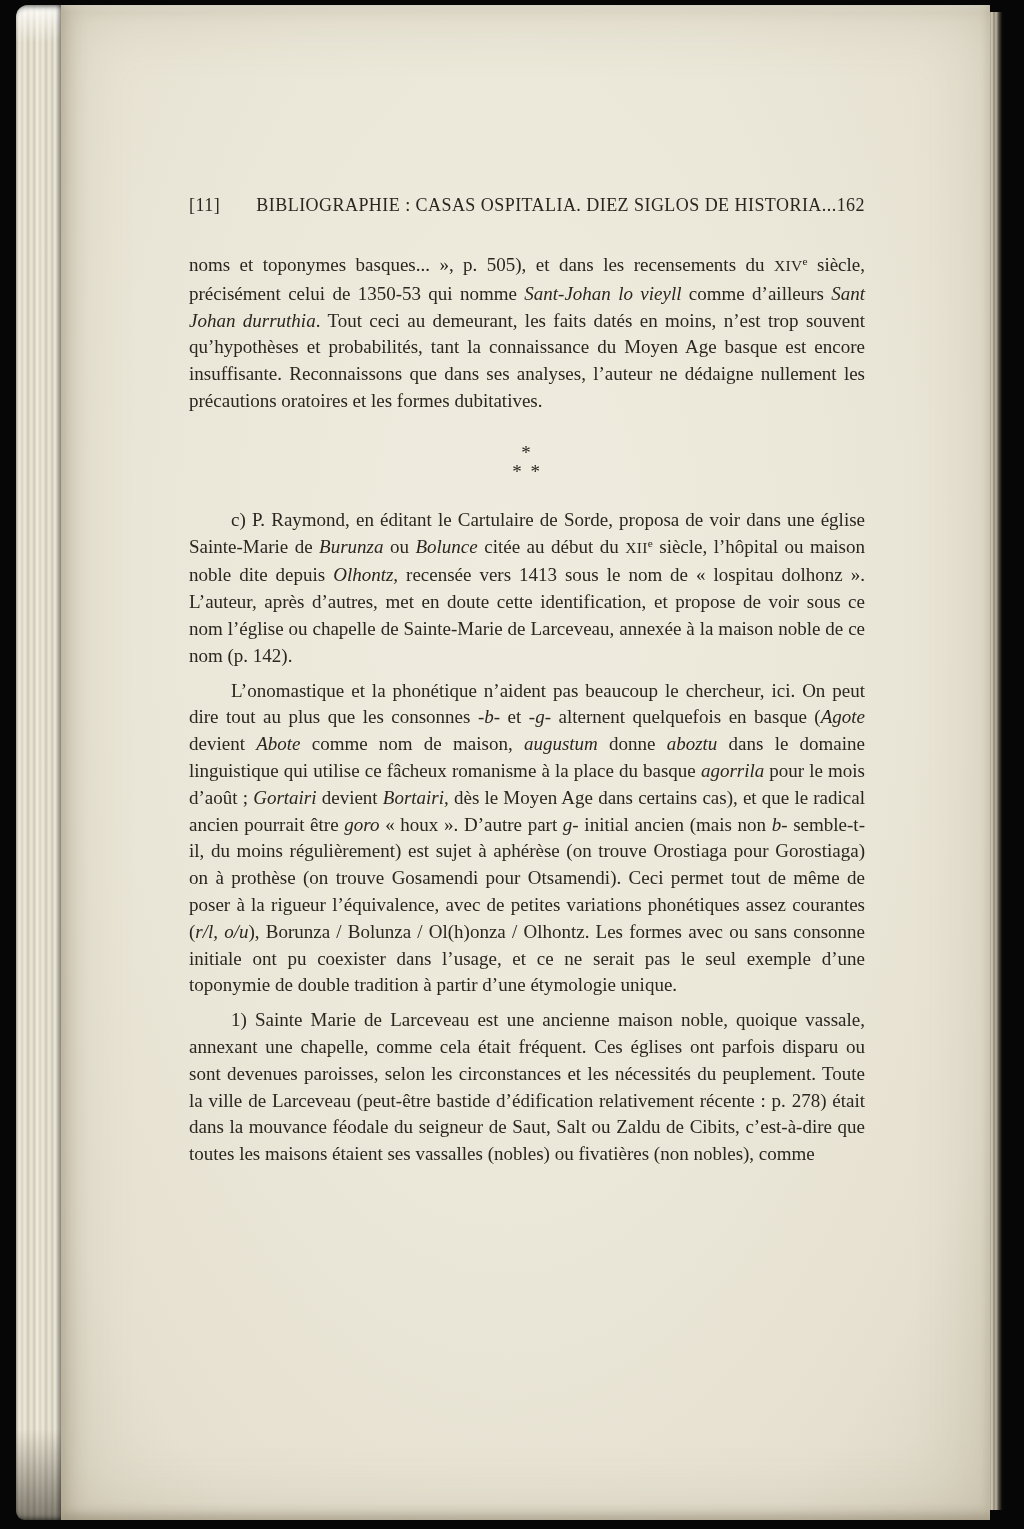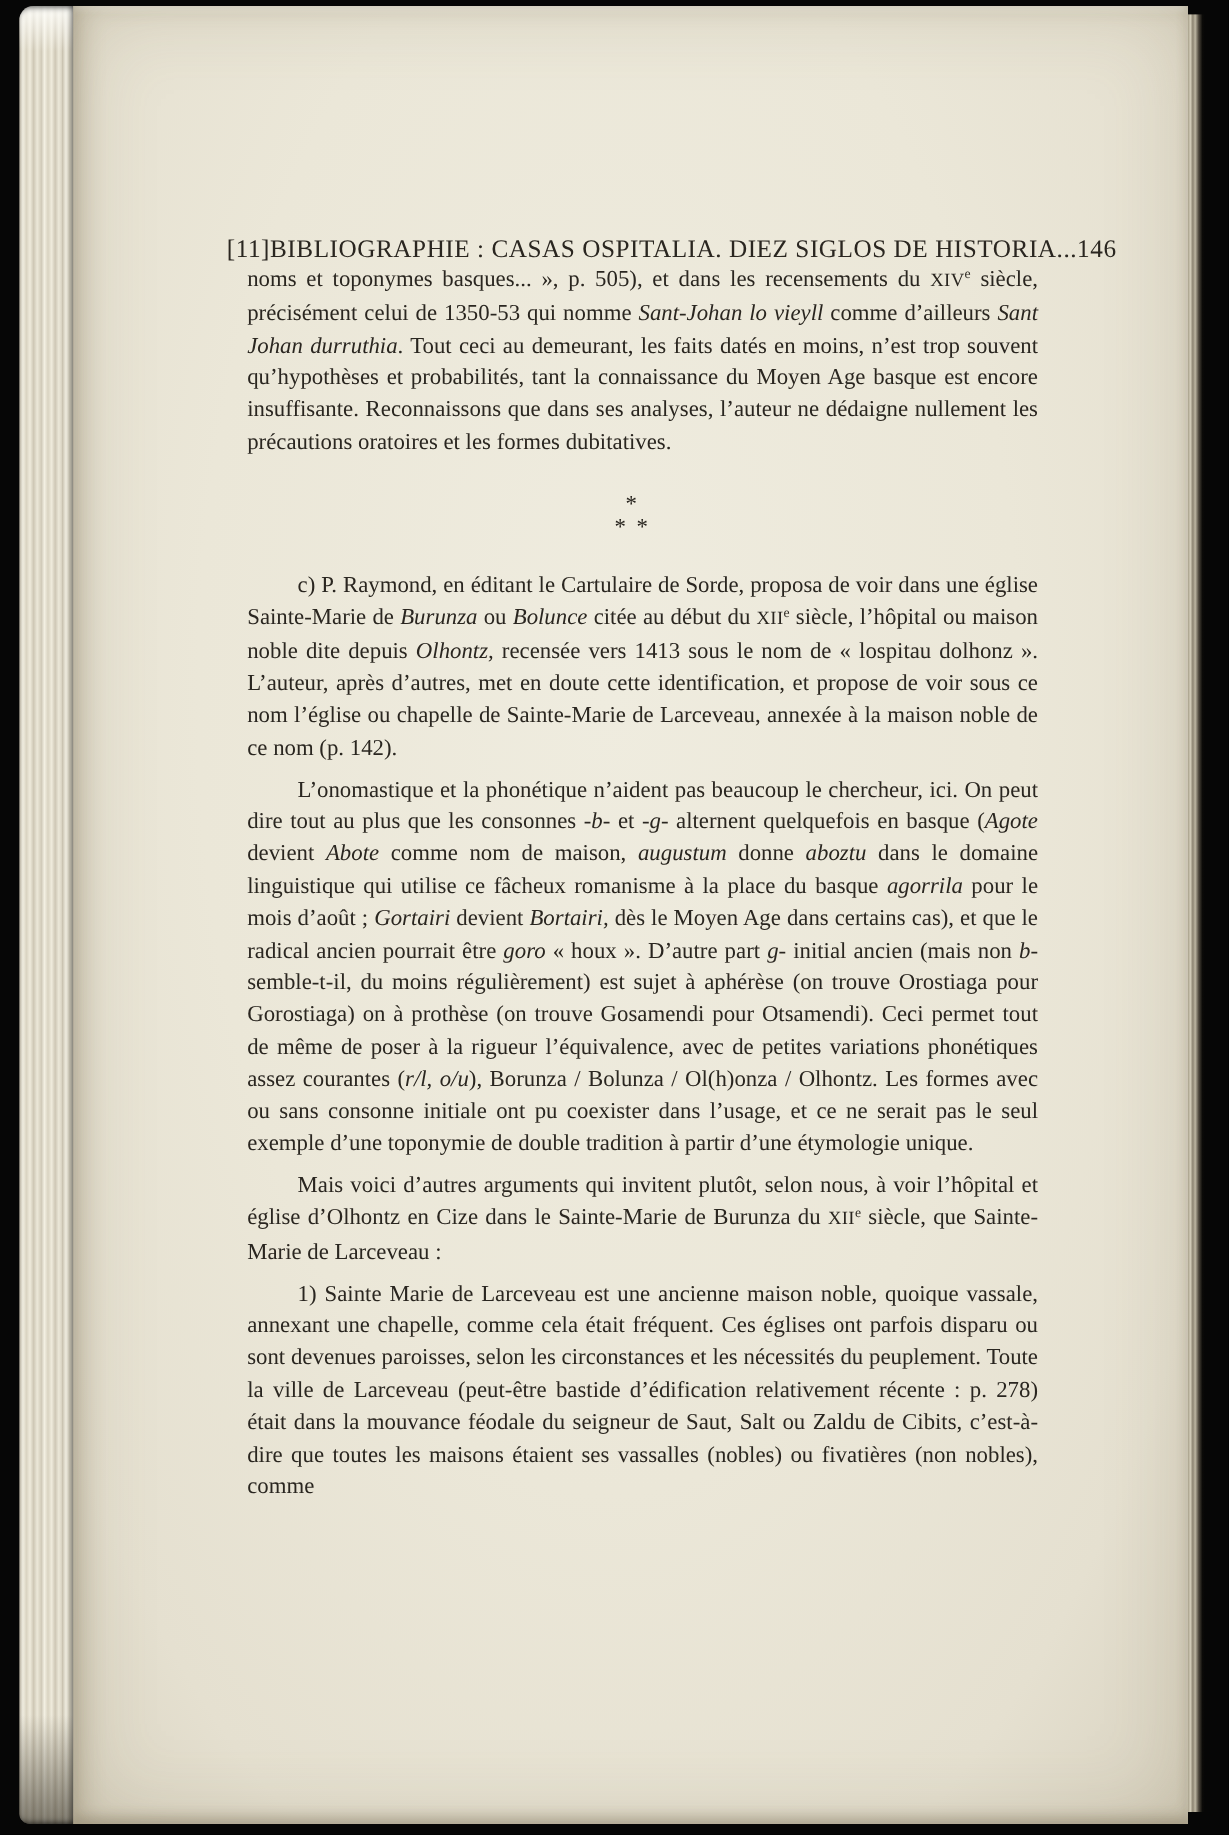--- a/index.html
+++ b/index.html
@@ -43,28 +43,28 @@
       #4b453a 9px, #0b0a08 12px, #060606 14px);
   }
 
   .text-area {
     position:absolute; left:128px; top:190px; width:676px;
     color:#2a2620;
   }
 
   .running-header {
     display:flex; align-items:baseline;
-    font-size:21px; letter-spacing:0.45px;
-    white-space:nowrap;
+    font-size:18px; letter-spacing:0.45px;
+    margin-bottom:36px; white-space:nowrap;
   }
   .hdr-title { flex:1; text-align:right; }
 
   .body-text { font-size:19px; line-height:26.8px; }
 
-  .para { text-align:justify; margin-bottom:8px;margin-left:17px; }
+  .para { text-align:justify; margin-bottom:8px; }
   .para.indent { text-indent:42px;font-family:Liberation Serif, serif; }
 
   .it  { font-style:italic; }
   .sc  { text-transform:uppercase; font-size:0.82em; letter-spacing:0.3px; }
   .sup { font-size:0.6em; position:relative; top:-0.5em; }
 
   .asterism {
     text-align:center; font-size:19px; line-height:19px;
     margin:28px 0 26px; letter-spacing:2px;
   }
@@ -75,32 +75,31 @@
 <div class="scan">
 
   <div class="page-stack-left"></div>
 
   <div class="page">
     <div class="text-area">
 
       <div class="running-header">
         <span class="hdr-num">[11]</span>
         <span class="hdr-title">BIBLIOGRAPHIE : CASAS OSPITALIA. DIEZ SIGLOS DE HISTORIA...</span>
-        <span class="hdr-page">146</span>
+        <span class="hdr-page">162</span>
       </div>
 
       <div class="body-text">
           <p class="para"><span>noms et toponymes basques... », p. 505), et dans les recensements du </span><span class="sc">xiv</span><span class="sup">e</span><span> siècle, précisément celui de 1350-53 qui nomme </span><span class="it">Sant-Johan lo vieyll</span><span> comme d’ailleurs </span><span class="it">Sant Johan durruthia</span><span>. Tout ceci au demeurant, les faits datés en moins, n’est trop souvent qu’hypothèses et probabilités, tant la connaissance du Moyen Age basque est encore insuffisante. Reconnaissons que dans ses analyses, l’auteur ne dédaigne nullement les précautions oratoires et les formes dubitatives.</span></p>
           <div class="asterism">
             <div>*</div>
             <div>*  *</div>
           </div>
           <p class="para indent"><span>c) P. Raymond, en éditant le Cartulaire de Sorde, proposa de voir dans une église Sainte-Marie de </span><span class="it">Burunza</span><span> ou </span><span class="it">Bolunce</span><span> citée au début du </span><span class="sc">xii</span><span class="sup">e</span><span> siècle, l’hôpital ou maison noble dite depuis </span><span class="it">Olhontz,</span><span> recensée vers 1413 sous le nom de « lospitau dolhonz ». L’auteur, après d’autres, met en doute cette identification, et propose de voir sous ce nom l’église ou chapelle de Sainte-Marie de Larceveau, annexée à la maison noble de ce nom (p. 142).</span></p>
           <p class="para indent"><span>L’onomastique et la phonétique n’aident pas beaucoup le chercheur, ici. On peut dire tout au plus que les consonnes </span><span class="it">-b-</span><span> et </span><span class="it">-g-</span><span> alternent quelquefois en basque (</span><span class="it">Agote</span><span> devient </span><span class="it">Abote</span><span> comme nom de maison, </span><span class="it">augustum</span><span> donne </span><span class="it">aboztu</span><span> dans le domaine linguistique qui utilise ce fâcheux romanisme à la place du basque </span><span class="it">agorrila</span><span> pour le mois d’août ; </span><span class="it">Gortairi</span><span> devient </span><span class="it">Bortairi,</span><span> dès le Moyen Age dans certains cas), et que le radical ancien pourrait être </span><span class="it">goro</span><span> « houx ». D’autre part </span><span class="it">g-</span><span> initial ancien (mais non </span><span class="it">b-</span><span> semble-t-il, du moins régulièrement) est sujet à aphérèse (on trouve Orostiaga pour Gorostiaga) on à prothèse (on trouve Gosamendi pour Otsamendi). Ceci permet tout de même de poser à la rigueur l’équivalence, avec de petites variations phonétiques assez courantes (</span><span class="it">r/l, o/u</span><span>), Borunza / Bolunza / Ol(h)onza / Olhontz. Les formes avec ou sans consonne initiale ont pu coexister dans l’usage, et ce ne serait pas le seul exemple d’une toponymie de double tradition à partir d’une étymologie unique.</span></p>
-          <p class="para indent"><span>Mais voici d’autres arguments qui invitent plutôt, selon nous, à voir l’hôpital et église d’Olhontz en Cize dans le Sainte-Marie de Burunza du </span><span class="sc">xii</span><span class="sup">e</span><span> siècle, que Sainte-Marie de Larceveau :</span></p>
           <p class="para indent"><span>1) Sainte Marie de Larceveau est une ancienne maison noble, quoique vassale, annexant une chapelle, comme cela était fréquent. Ces églises ont parfois disparu ou sont devenues paroisses, selon les circonstances et les nécessités du peuplement. Toute la ville de Larceveau (peut-être bastide d’édification relativement récente : p. 278) était dans la mouvance féodale du seigneur de Saut, Salt ou Zaldu de Cibits, c’est-à-dire que toutes les maisons étaient ses vassalles (nobles) ou fivatières (non nobles), comme</span></p>
         </div>
 
     </div>
   </div>
 
   <div class="page-stack-right"></div>
 
 </div>
 

